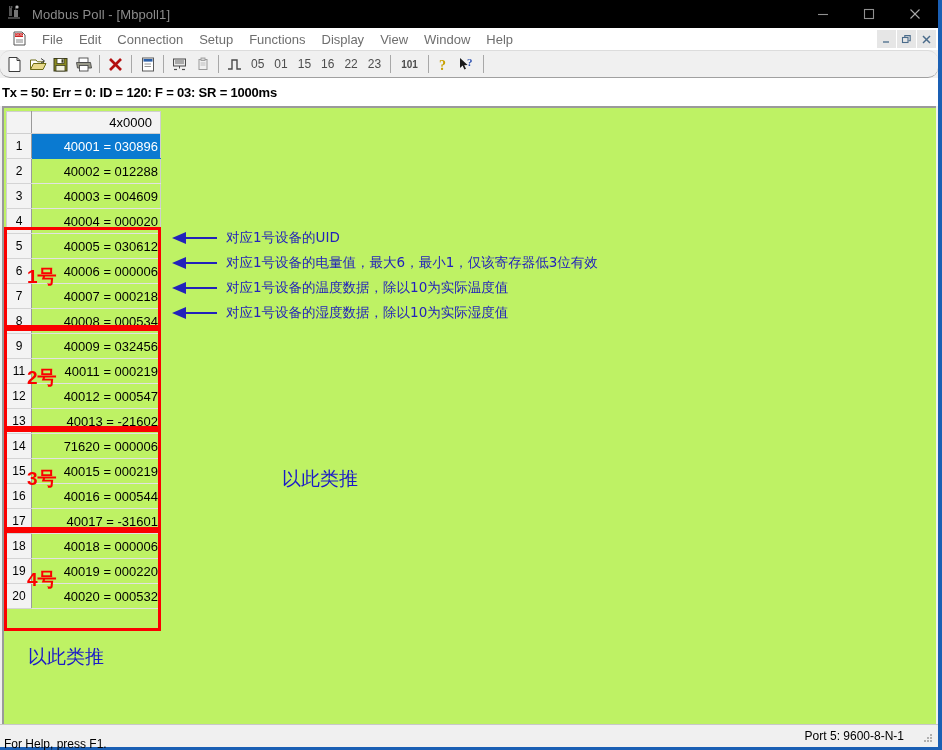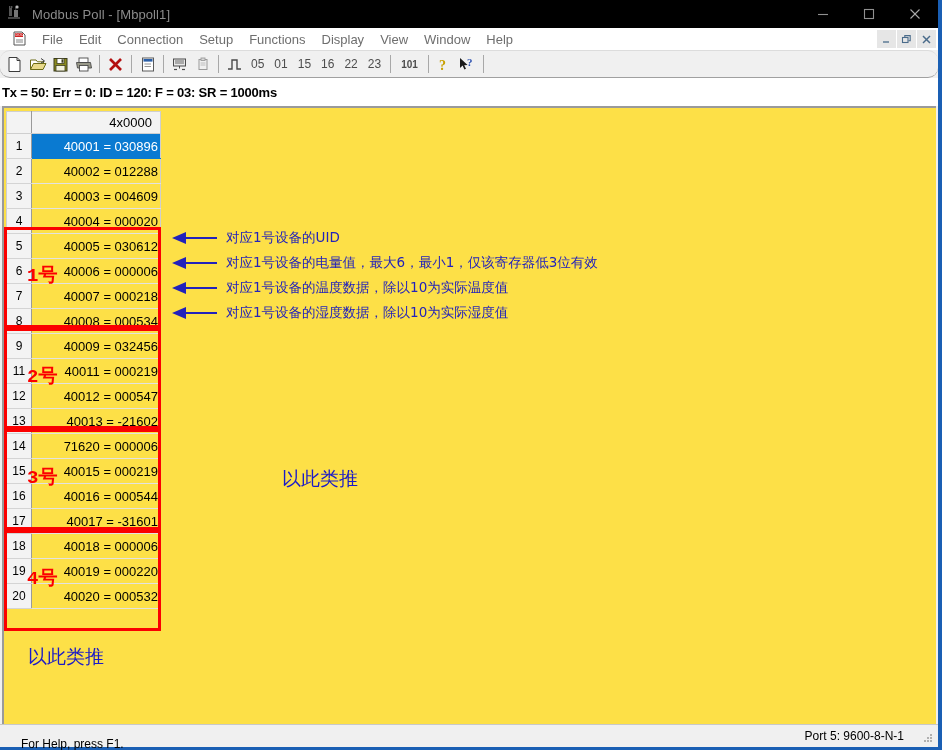--- a/index.html
+++ b/index.html
@@ -146,21 +146,21 @@
     font-weight: bold;
     color: #000000;
     flex: 0 0 auto;
     padding-left: 2px;
     letter-spacing: -.2px;
   }
 
   
   .client {
     flex: 1 1 auto;
-    background: #fde047;
+    background: #bef264;
     border-top: 2px solid #9a9a9a;
     border-left: 2px solid #9a9a9a;
     position: relative;
     margin: 0 2px 0 2px;
     overflow: hidden;
   }
 
   
   .grid {
     position: absolute;
@@ -226,21 +226,21 @@
     position: absolute;
     border: 3px solid #fb0000;
     box-sizing: border-box;
     pointer-events: none;
   }
   .redlabel {
     position: absolute;
     color: #fb0000;
     font-size: 19px;
     font-weight: bold;
-    font-family: Liberation Mono, monospace;
+    font-family: Liberation Sans, sans-serif;
     line-height: 1;
     white-space: nowrap;
   }
 
   
   .annot {
     position: absolute;
     display: flex;
     align-items: center;
     color: #2222bb;
@@ -266,21 +266,21 @@
     height: 22px;
     background: #f0f0f0;
     border-top: 1px solid #c8c8c8;
     display: flex;
     align-items: center;
     flex: 0 0 auto;
     position: relative;
     font-size: 12px;
     color: #000;
   }
-  .sb-left { padding-left: 21px; margin-top: 15px; }
+  .sb-left { padding-left: 4px; margin-top: 15px; }
   .sb-right {
     position: absolute;
     right: 34px;
     font-size: 12px;
   }
   .sb-grip {
     position: absolute;
     right: 4px; bottom: 3px;
     width: 12px; height: 12px;
   }

